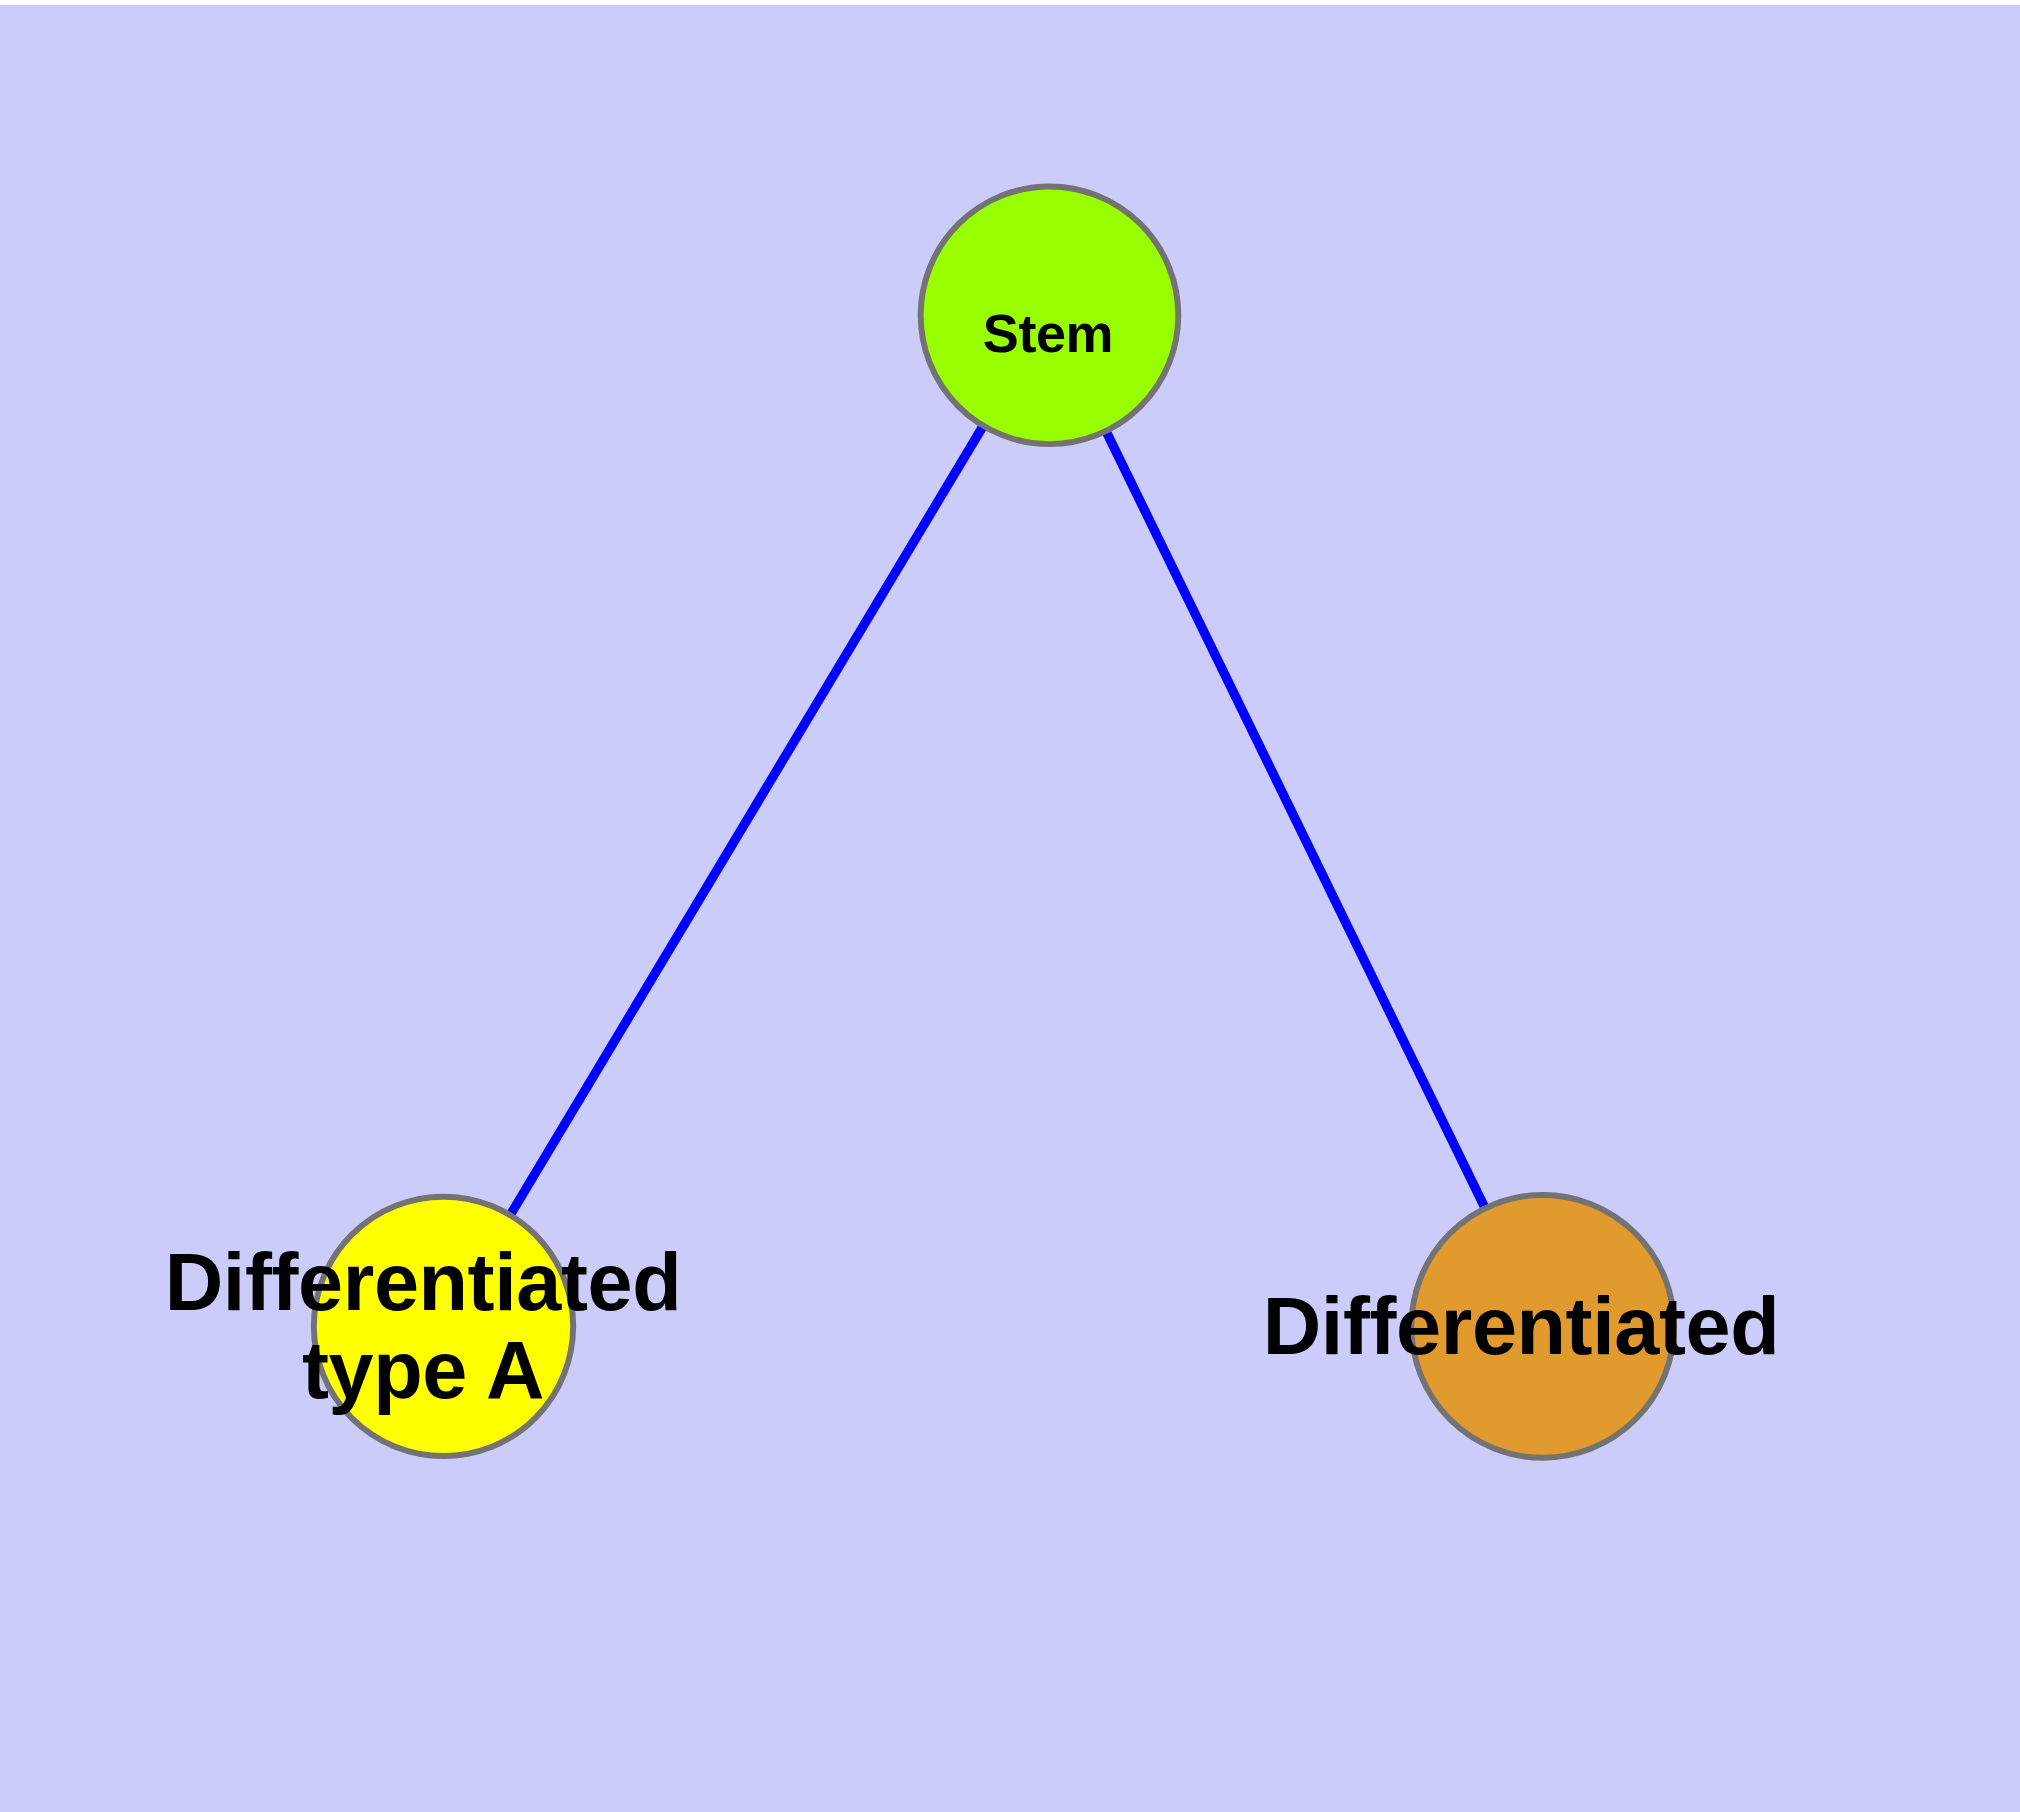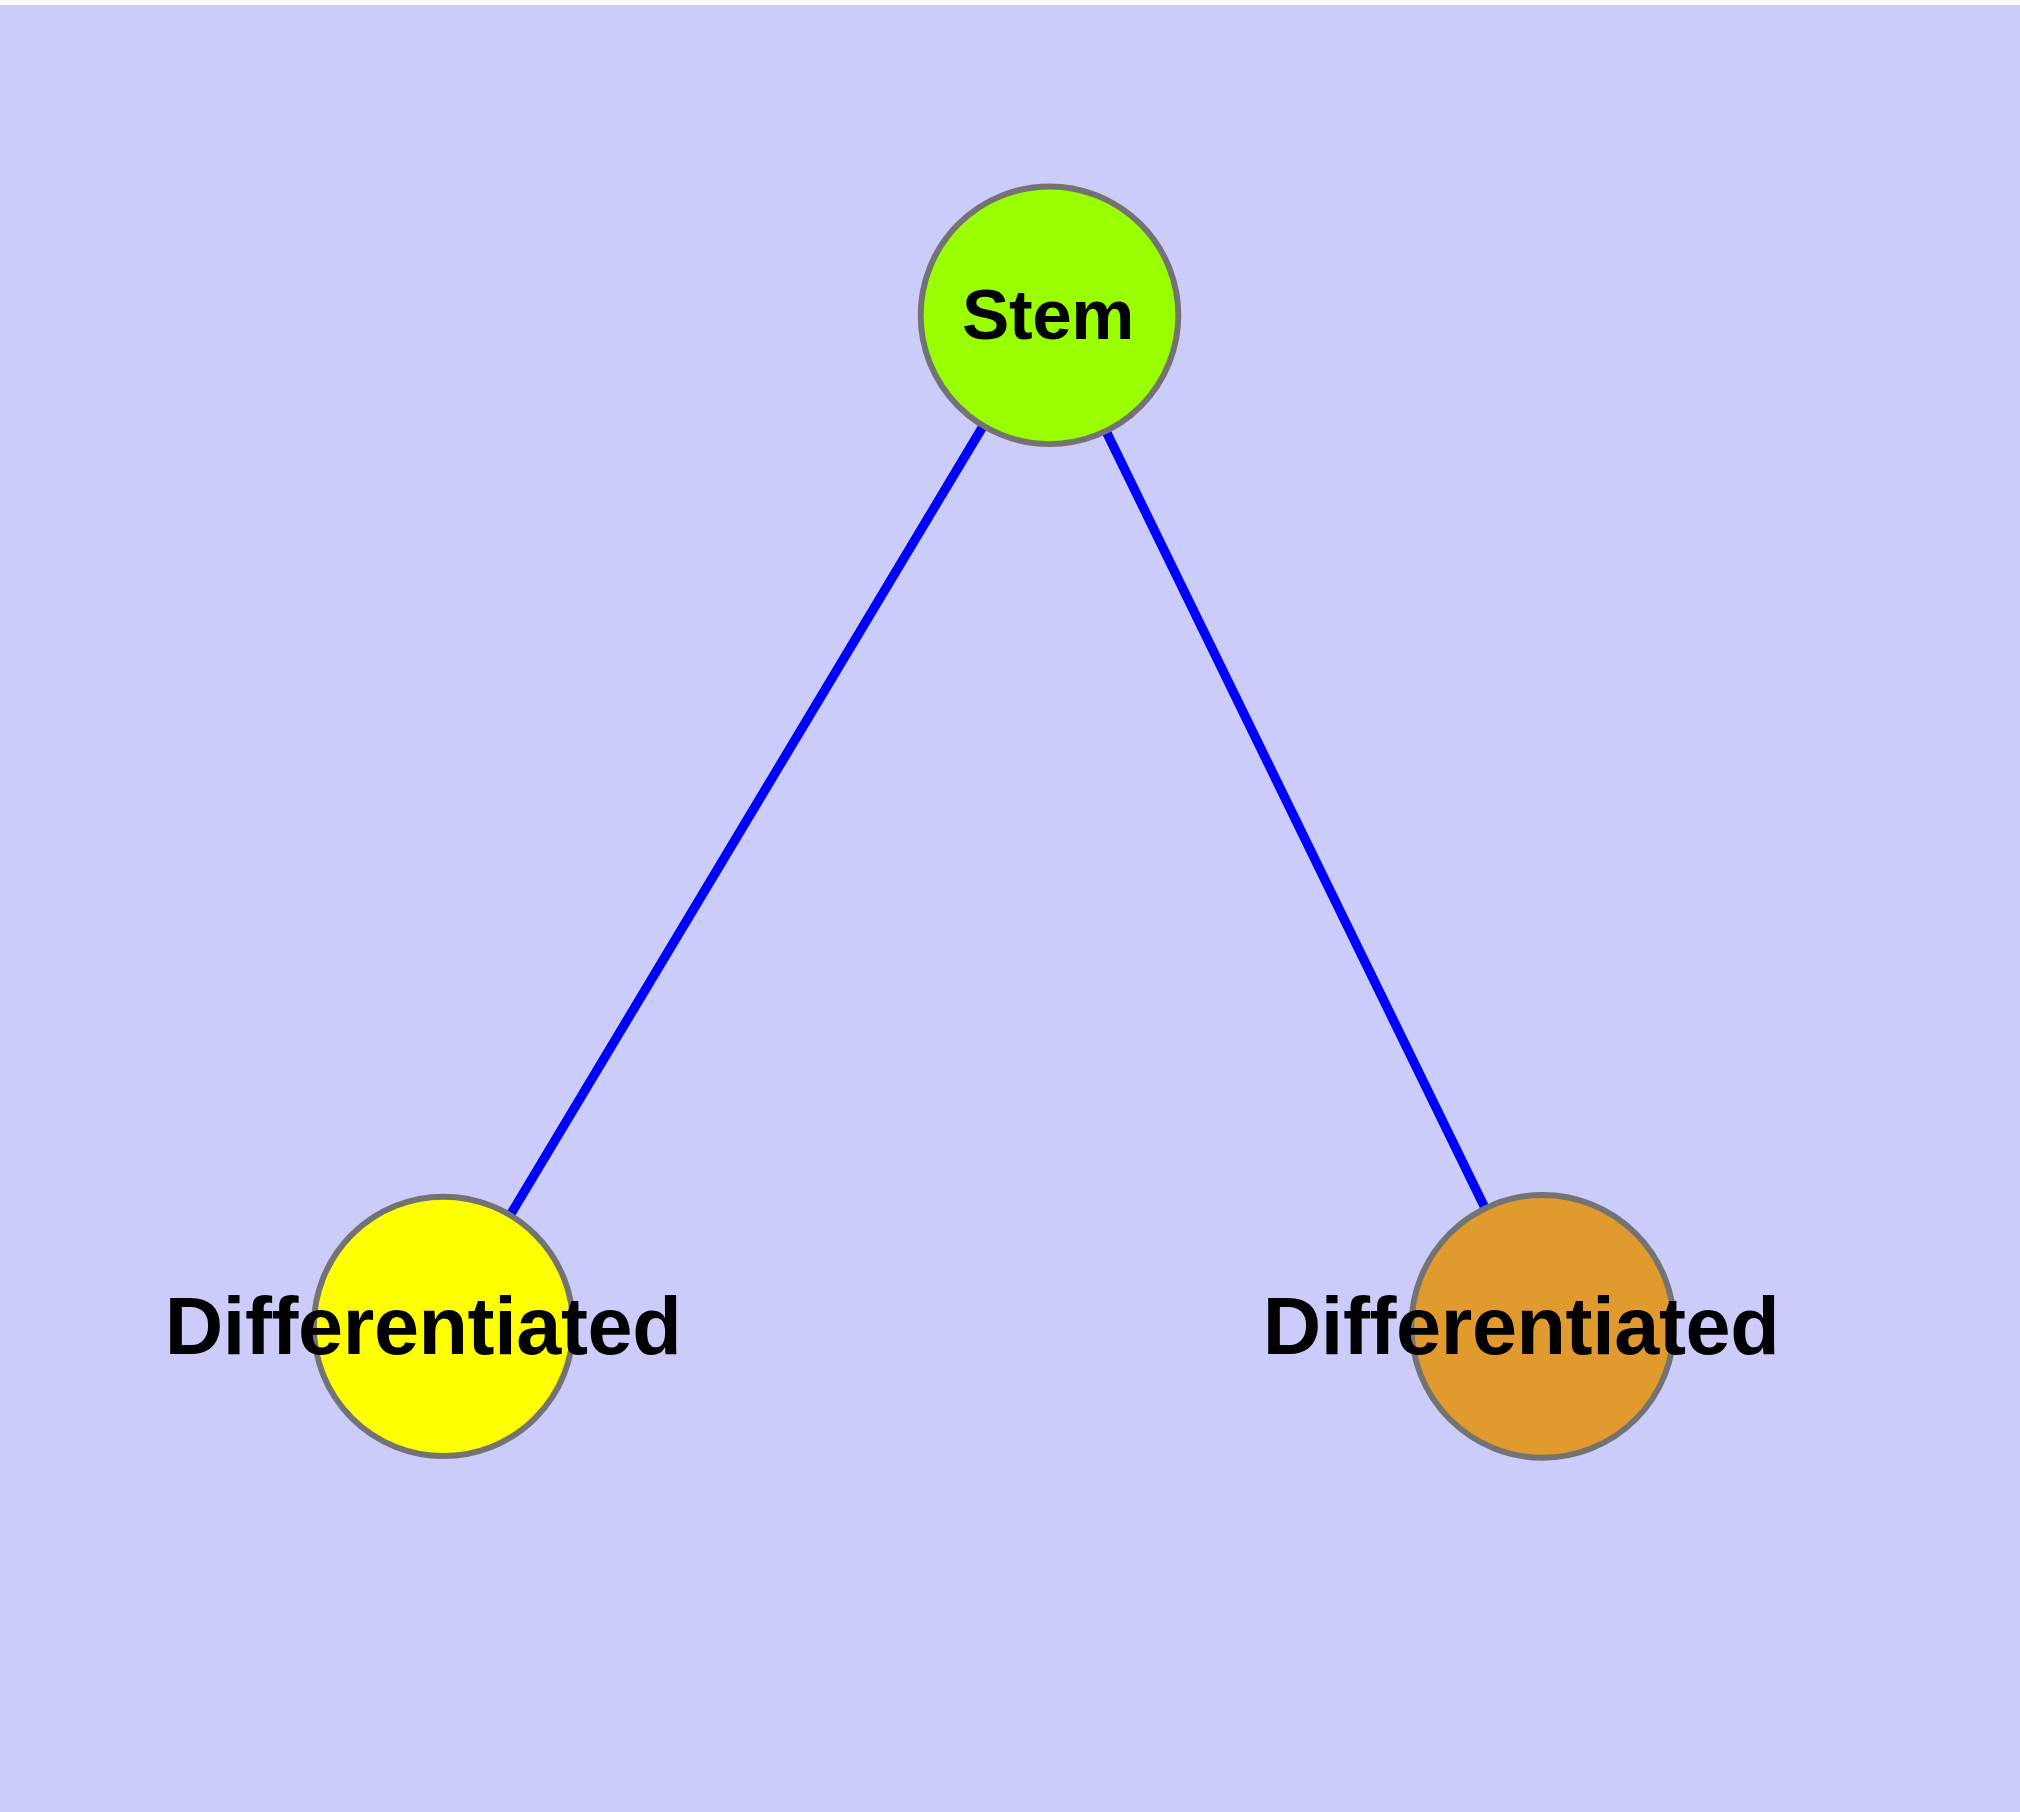--- a/index.html
+++ b/index.html
@@ -55,19 +55,19 @@
         <line x1="1305.521810838095" y1="510.4081105323836" x2="1751.1628292105136" y2="1423.8956275741284" stroke="#0000ff" stroke-width="11" stroke-linecap="butt"></line>
       </g>
     <g id="node-layer">
         <circle cx="1238" cy="372" r="152" fill="#99ff00" stroke="#737373" stroke-width="7"></circle>
         <circle cx="523" cy="1565" r="153" fill="#ffff00" stroke="#737373" stroke-width="7"></circle>
         <circle cx="1820" cy="1565" r="155" fill="#e09a2d" stroke="#737373" stroke-width="7"></circle>
       </g>
   </svg>
 
   <div id="label-layer">
-      <div class="node-label" style="left: 1048px; top: 315px; color: rgb(0, 0, 0); font-size: 71px;"><div>Stem</div></div>
-      <div class="node-label" style="left: 423px; top: 1326px; color: rgb(0, 0, 0); font-size: 81px;"><div>Differentiated</div></div>
+      <div class="node-label" style="left: 1048px; top: 333px; color: rgb(0, 0, 0); font-size: 54px;"><div>Stem</div></div>
+      <div class="node-label" style="left: 423px; top: 1326px; color: rgb(0, 0, 0); font-size: 81px;"><div>Differentiated</div><div>type A</div></div>
       <div class="node-label" style="left: 1521px; top: 1326px; color: rgb(0, 0, 0); font-size: 81px;"><div>Differentiated</div></div>
     </div>
 
 </div>
 
 
 </body></html>

